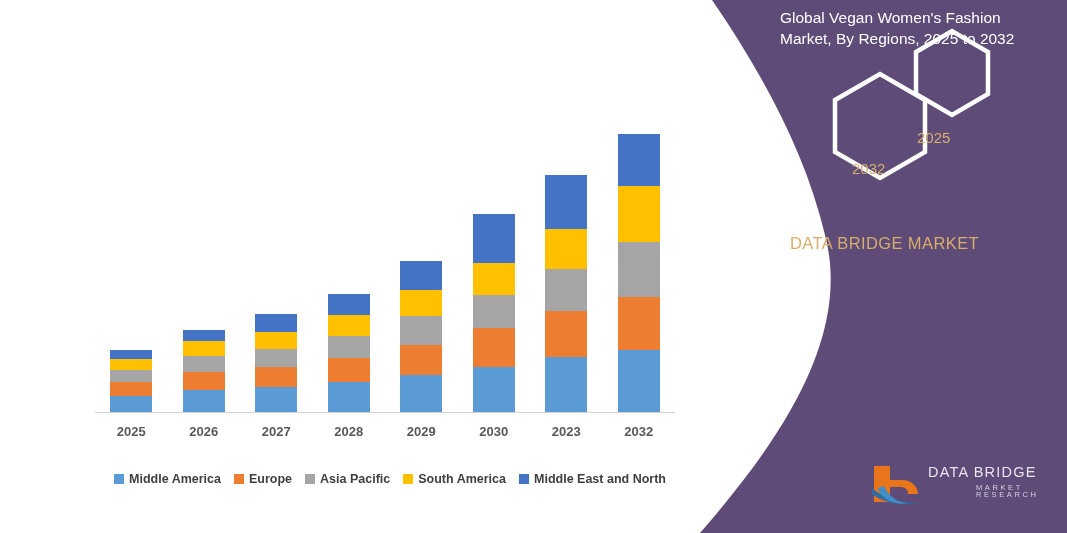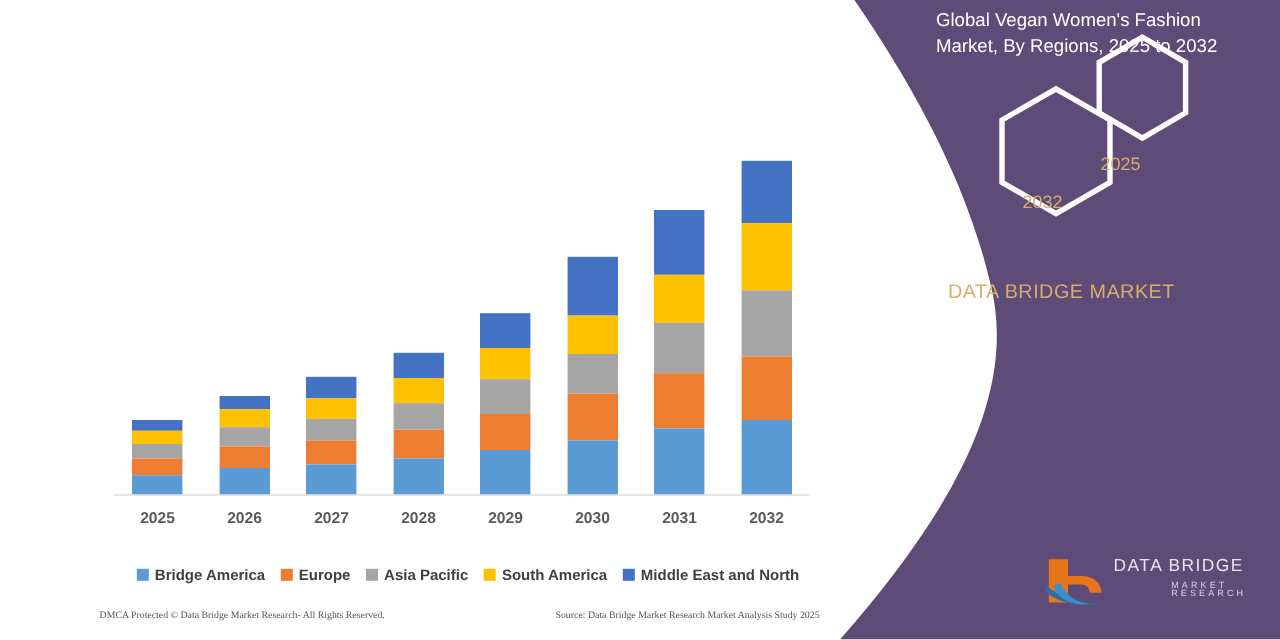--- a/index.html
+++ b/index.html
@@ -115,51 +115,47 @@
       </div>
     </div>
   <div class="axis-line"></div>
   <div class="xlabels" id="xlabels">
       <div class="xlab" style="left: 6.25px;">2025</div>
       <div class="xlab" style="left: 78.75px;">2026</div>
       <div class="xlab" style="left: 151.25px;">2027</div>
       <div class="xlab" style="left: 223.75px;">2028</div>
       <div class="xlab" style="left: 296.25px;">2029</div>
       <div class="xlab" style="left: 368.75px;">2030</div>
-      <div class="xlab" style="left: 441.25px;">2031</div>
+      <div class="xlab" style="left: 441.25px;">2023</div>
       <div class="xlab" style="left: 513.75px;">2032</div>
     </div>
 
   <div class="legend" id="legend">
       <div class="leg-item">
         <span class="leg-sw" style="background: rgb(91, 155, 213);"></span>
-        <span class="leg-tx">Bridge America</span>
+        <span class="leg-tx">Middle America</span>
       </div>
       <div class="leg-item">
         <span class="leg-sw" style="background: rgb(237, 125, 49);"></span>
         <span class="leg-tx">Europe</span>
       </div>
       <div class="leg-item">
         <span class="leg-sw" style="background: rgb(165, 165, 165);"></span>
         <span class="leg-tx">Asia Pacific</span>
       </div>
       <div class="leg-item">
         <span class="leg-sw" style="background: rgb(255, 192, 0);"></span>
         <span class="leg-tx">South America</span>
       </div>
       <div class="leg-item">
         <span class="leg-sw" style="background: rgb(68, 114, 196);"></span>
         <span class="leg-tx">Middle East and North</span>
       </div>
     </div>
 
-  <div class="footer">
-    <div class="foot-tx">DMCA Protected © Data Bridge Market Research- All Rights Reserved.</div>
-    <div class="foot-tx">Source: Data Bridge Market Research  Market Analysis Study 2025</div>
-  </div>
 
   <svg class="panel-svg" viewBox="0 0 427 533" preserveAspectRatio="none">
     <path d="M 72 0 L 427 0 L 427 533 L 60 533 C 150 430 210 330 185 235 C 165 150 120 70 72 0 Z" fill="#5F4B77"></path>
   </svg>
 
   <div class="panel-content">
     <div class="panel-title">
       <div>Global Vegan Women's Fashion</div>
       <div>Market, By Regions, 2025 to 2032</div>
     </div>

